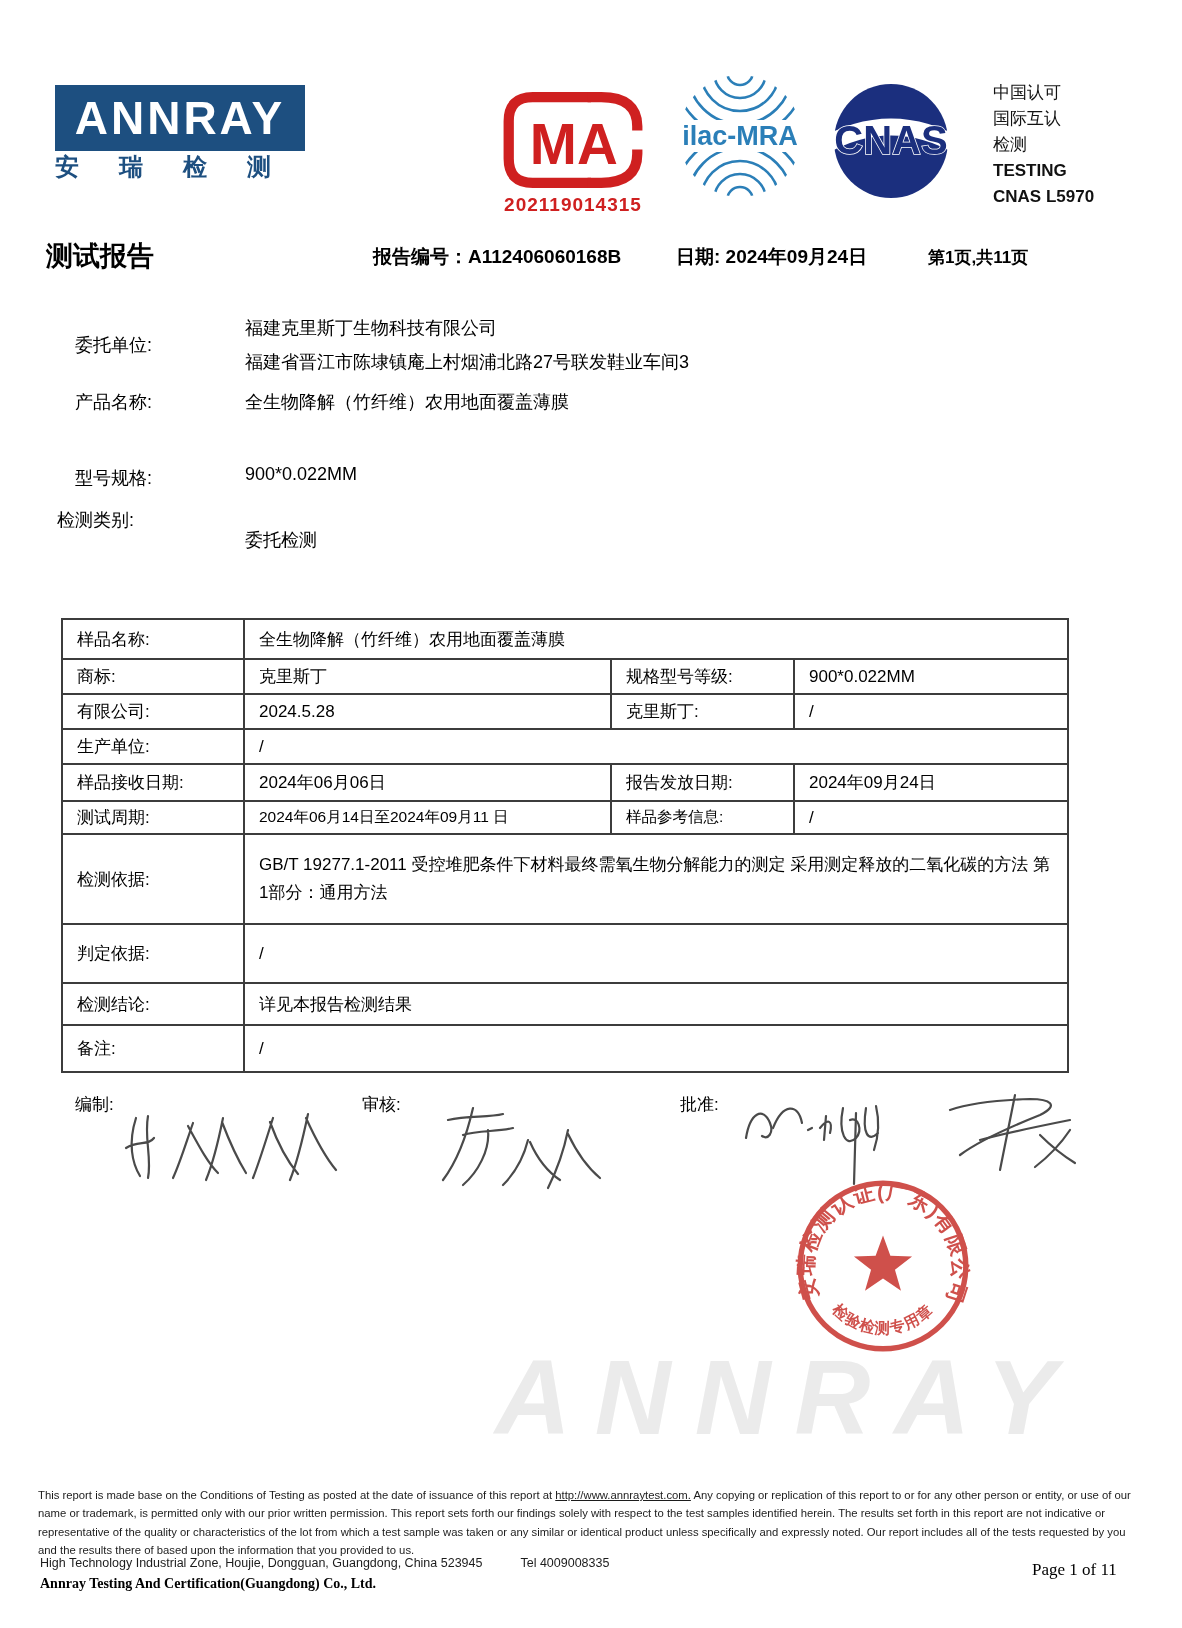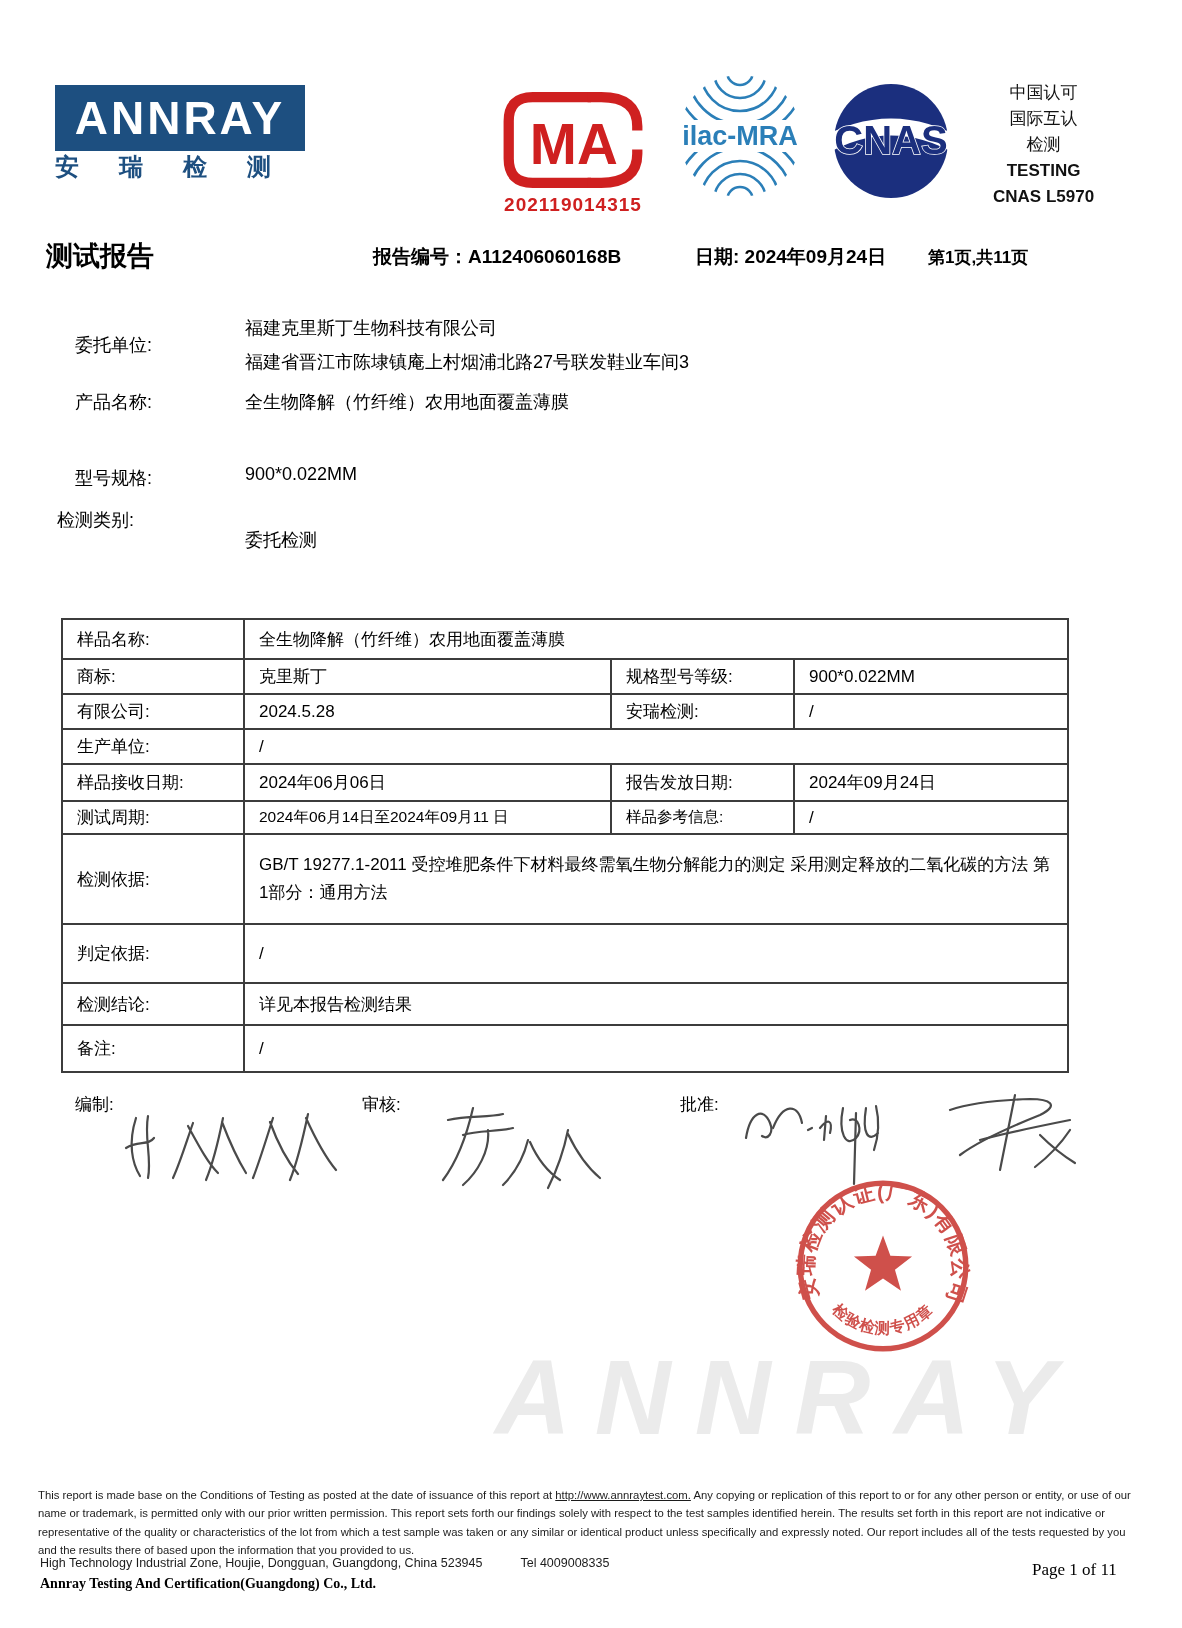--- a/index.html
+++ b/index.html
@@ -5,21 +5,21 @@
   html,body{margin:0;padding:0;background:#ffffff;}
   .page{position:relative;width:1182px;height:1628px;background:#fff;overflow:hidden;
         font-family:"Liberation Sans",sans-serif;color:#111;}
   .abs{position:absolute;}
 
   
   .logo-box{width:250px;height:66px;background:#1d4f80;display:flex;align-items:center;justify-content:center;}
   .logo-box span{color:#fff;font-size:46px;font-weight:bold;letter-spacing:3px;}
   .logo-sub{width:250px;margin-top:0;color:#1d4f80;font-size:24px;font-weight:bold;letter-spacing:40px;white-space:nowrap;}
   .cma-num{width:166px;text-align:center;color:#cf2020;font-size:19px;font-weight:bold;letter-spacing:1px;margin-top:2px;}
-  .accred{font-size:17px;line-height:26px;color:#111;text-align:center;}
+  .accred{font-size:17px;line-height:26px;color:#111;}
   .accred .b{font-weight:bold;}
 
   
   .doc-title{font-size:27px;font-weight:bold;color:#000;}
   .tb-item{font-size:19px;font-weight:bold;color:#000;white-space:nowrap;}
   .tb-page{font-size:17px;font-weight:bold;}
 
   
   .fld-label{font-size:18px;color:#000;}
   .fld-value{font-size:18px;color:#000;white-space:nowrap;}
@@ -113,21 +113,21 @@
   <div class="abs accred z1" style="left:993px;top:80px;">
     <div>中国认可</div>
     <div>国际互认</div>
     <div>检测</div>
     <div class="b">TESTING</div>
     <div class="b">CNAS L5970</div>
   </div>
 
   <div class="abs doc-title z1" style="left:46px;top:238px;">测试报告</div>
   <div class="abs tb-item z1" style="left:373px;top:244px;">报告编号：A112406060168B</div>
-  <div class="abs tb-item z1" style="left:695px;top:244px;">日期: 2024年09月24日</div>
+  <div class="abs tb-item z1" style="left:676px;top:244px;">日期: 2024年09月24日</div>
   <div class="abs tb-item tb-page z1" style="left:928px;top:246px;">第1页,共11页</div>
 
   <div class="abs fld-label z1" style="left:75px;top:333px;">委托单位:</div>
   <div class="abs fld-value z1" style="left:245px;top:316px;">福建克里斯丁生物科技有限公司</div>
   <div class="abs fld-value z1" style="left:245px;top:350px;">福建省晋江市陈埭镇庵上村烟浦北路27号联发鞋业车间3</div>
 
   <div class="abs fld-label z1" style="left:75px;top:390px;">产品名称:</div>
   <div class="abs fld-value z1" style="left:245px;top:390px;">全生物降解（竹纤维）农用地面覆盖薄膜</div>
 
   <div class="abs fld-label z1" style="left:75px;top:466px;">型号规格:</div>
@@ -143,21 +143,21 @@
     </div>
     <div class="trow" style="height:35px;">
       <div class="tc">商标:</div>
       <div class="tc">克里斯丁</div>
       <div class="tc">规格型号等级:</div>
       <div class="tc">900*0.022MM</div>
     </div>
     <div class="trow" style="height:35px;">
       <div class="tc">有限公司:</div>
       <div class="tc">2024.5.28</div>
-      <div class="tc">安瑞检测:</div>
+      <div class="tc">克里斯丁:</div>
       <div class="tc">/</div>
     </div>
     <div class="trow" style="height:35px;">
       <div class="tc">生产单位:</div>
       <div class="tc span3">/</div>
     </div>
     <div class="trow" style="height:37px;">
       <div class="tc">样品接收日期:</div>
       <div class="tc">2024年06月06日</div>
       <div class="tc">报告发放日期:</div>

